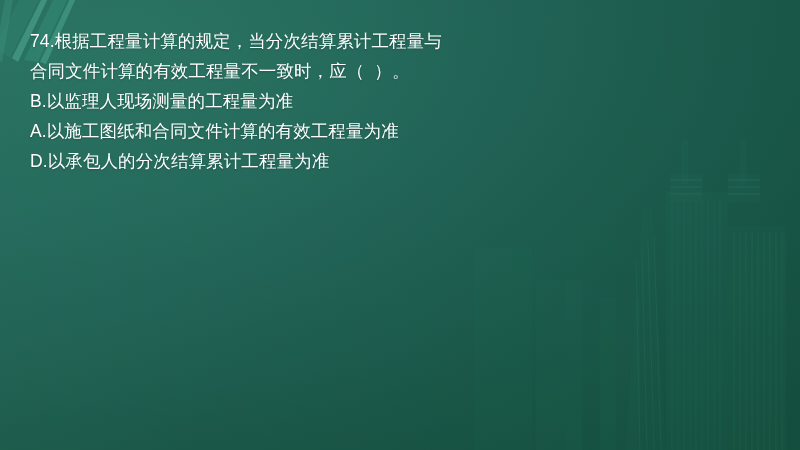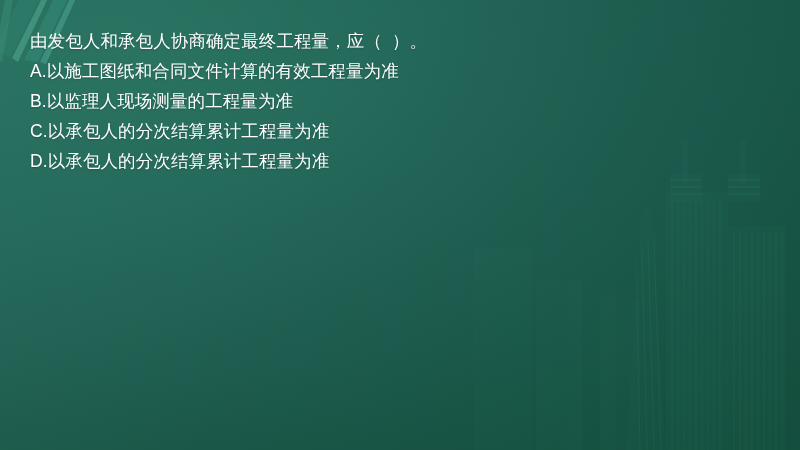--- a/index.html
+++ b/index.html
@@ -141,20 +141,20 @@
         <polygon points="-6,48 22,-6 42,-6 10,58" fill="#2e7a68" opacity="0.85"></polygon>
         <polygon points="12,58 44,-6 50,-6 18,62" fill="#49a089" opacity="0.70"></polygon>
         <polygon points="24,60 56,-6 70,-6 38,62" fill="#2f8570" opacity="0.80"></polygon>
         <polygon points="40,62 72,-6 78,-6 46,64" fill="#4aa791" opacity="0.55"></polygon>
         <polygon points="-6,58 6,-6 14,-6 2,62" fill="#3c907b" opacity="0.45"></polygon>
       </g>
     </svg>
   </div>
 
   <div class="question-block">
-    <div class="q-line">由发包人和承包人协商确定最终工程量，应（  ）。</div>
+    <div class="q-line">74.根据工程量计算的规定，当分次结算累计工程量与</div>
+    <div class="q-line">合同文件计算的有效工程量不一致时，应（  ）。</div>
+    <div class="opt-line">B.以监理人现场测量的工程量为准</div>
     <div class="opt-line">A.以施工图纸和合同文件计算的有效工程量为准</div>
-    <div class="opt-line">B.以监理人现场测量的工程量为准</div>
-    <div class="opt-line">C.以承包人的分次结算累计工程量为准</div>
     <div class="opt-line">D.以承包人的分次结算累计工程量为准</div>
   </div>
 
 </div>
 
 </body></html>

